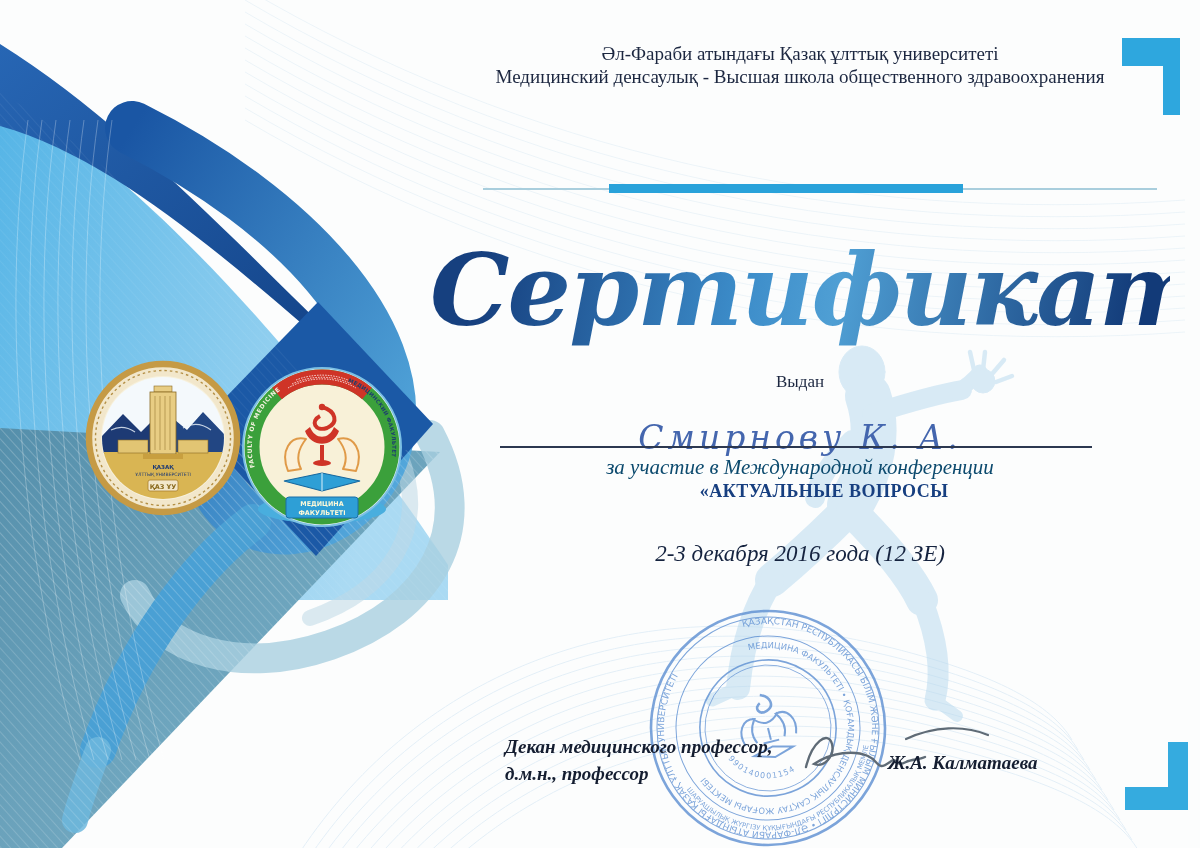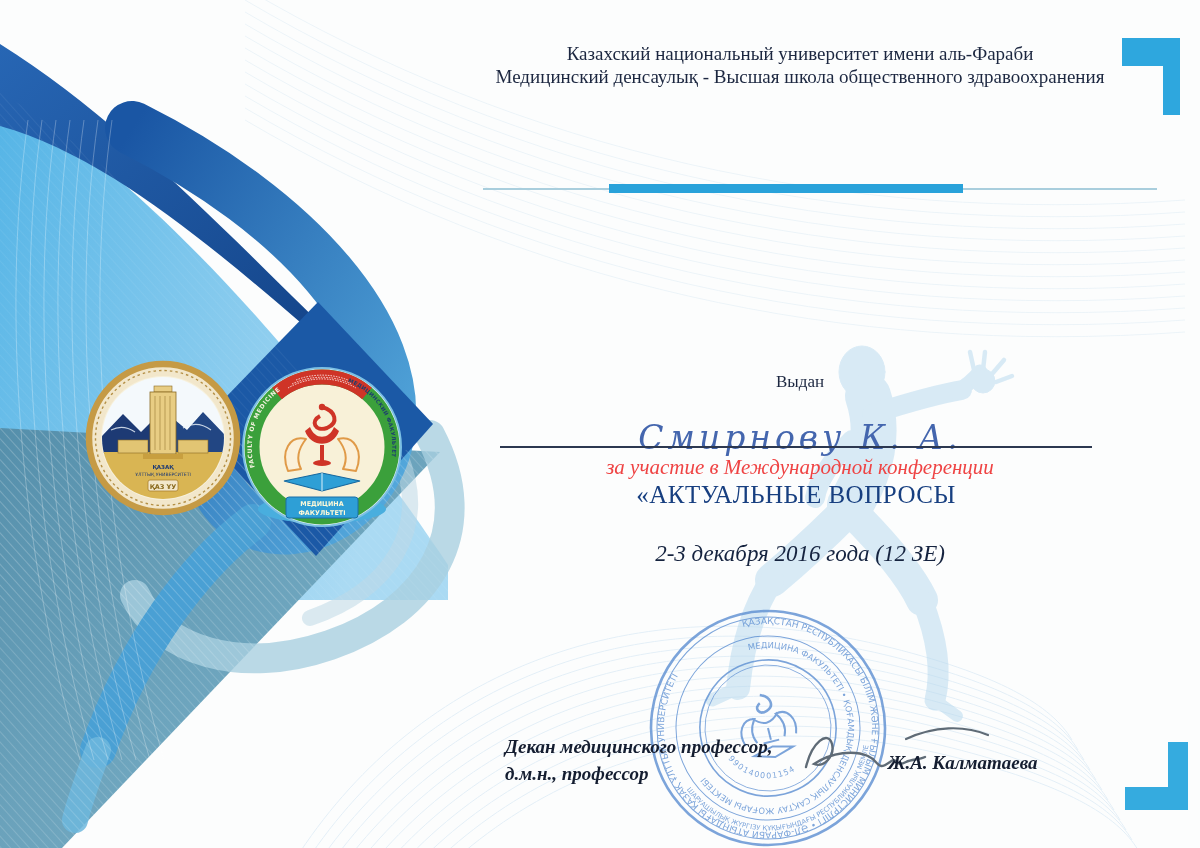--- a/index.html
+++ b/index.html
@@ -37,23 +37,23 @@
     font-size:17px;color:#1c2740;}
 
   .recipient{
     position:absolute;left:430px;top:418px;width:740px;text-align:center;
     font-family:"DejaVu Serif", serif;font-style:italic;
     font-size:33px;letter-spacing:4px;color:#4466ae;
   }
   .nameline{position:absolute;left:500px;top:446px;width:592px;height:2px;background:#2c3850;}
 
   .participation{position:absolute;left:430px;top:455px;width:740px;text-align:center;
-    font-style:italic;font-size:21px;color:#ef4444;}
-  .conf{position:absolute;left:426px;width:740px;text-align:center;
-    font-weight:normal;font-size:25px;letter-spacing:.5px;color:#173f80;}
+    font-style:italic;font-size:21px;color:#0c4a6e;}
+  .conf{position:absolute;left:454px;width:740px;text-align:center;
+    font-weight:bold;font-size:18px;letter-spacing:.5px;color:#173f80;}
   .conf.l1{top:481px;}
   .conf.l2{top:511px;}
   .dateline{position:absolute;left:430px;top:541px;width:740px;text-align:center;
     font-style:italic;font-size:23px;color:#15233f;}
 
   .dean{position:absolute;left:505px;top:733px;width:330px;text-align:left;
     font-weight:bold;font-style:italic;font-size:19px;line-height:27px;color:#141d30;}
   .signer{position:absolute;left:888px;top:752px;width:220px;text-align:left;
     font-weight:bold;font-style:italic;font-size:19px;color:#141d30;}
 </style>
@@ -270,29 +270,30 @@
 
     <g transform="translate(788,712)">
       <path d="M18,55 C24,30 40,18 44,32 C47,44 36,56 26,52 C44,40 66,38 80,44 C92,49 88,60 102,50 C110,44 106,56 118,50 C124,47 131,48 137,45" fill="none" stroke="#5f6b76" stroke-width="2.4" stroke-linecap="round"></path>
       <path d="M118,27 C146,14 176,13 200,23" fill="none" stroke="#5f6b76" stroke-width="2.2" stroke-linecap="round"></path>
     </g>
   </svg>
 
   <div class="textlayer">
 
     <div class="header">
-      <div>Казахский национальный университет имени аль-Фараби</div>
+      <div>Әл-Фараби атындағы Қазақ ұлттық университеті</div>
       <div>Медицинский денсаулық - Высшая школа общественного здравоохранения</div>
     </div>
 
     <div class="divider">
       <div class="thin"></div>
       <div class="bar"></div>
     </div>
 
+    <div class="title">Сертификат</div>
 
     <div class="issued">Выдан</div>
 
     <div class="recipient">Смирнову К. А.</div>
     <div class="nameline"></div>
 
     <div class="participation">за участие в Международной конференции</div>
 
     <div class="conf l1">«АКТУАЛЬНЫЕ ВОПРОСЫ</div>
 

